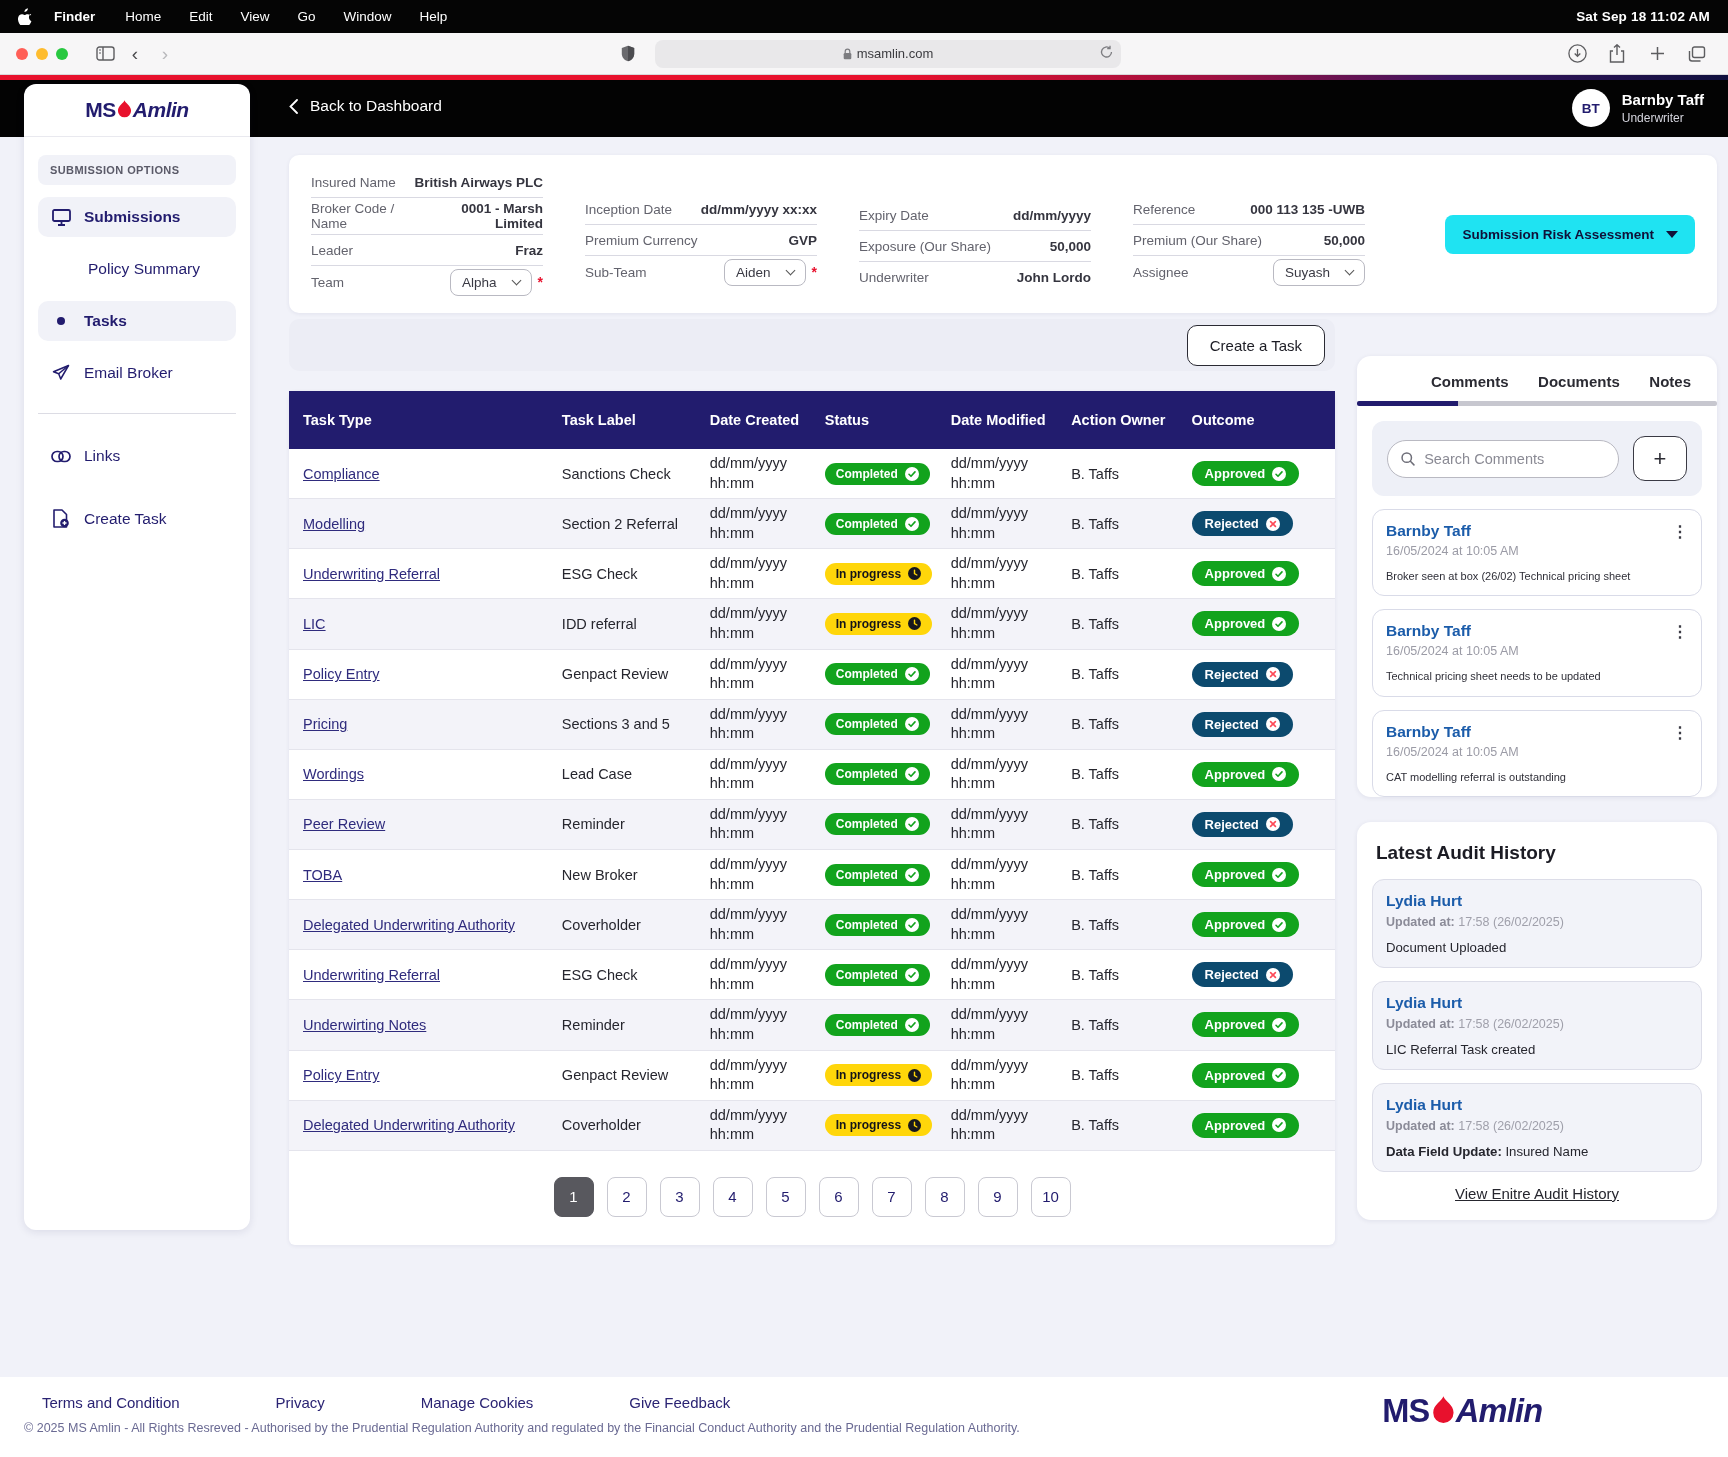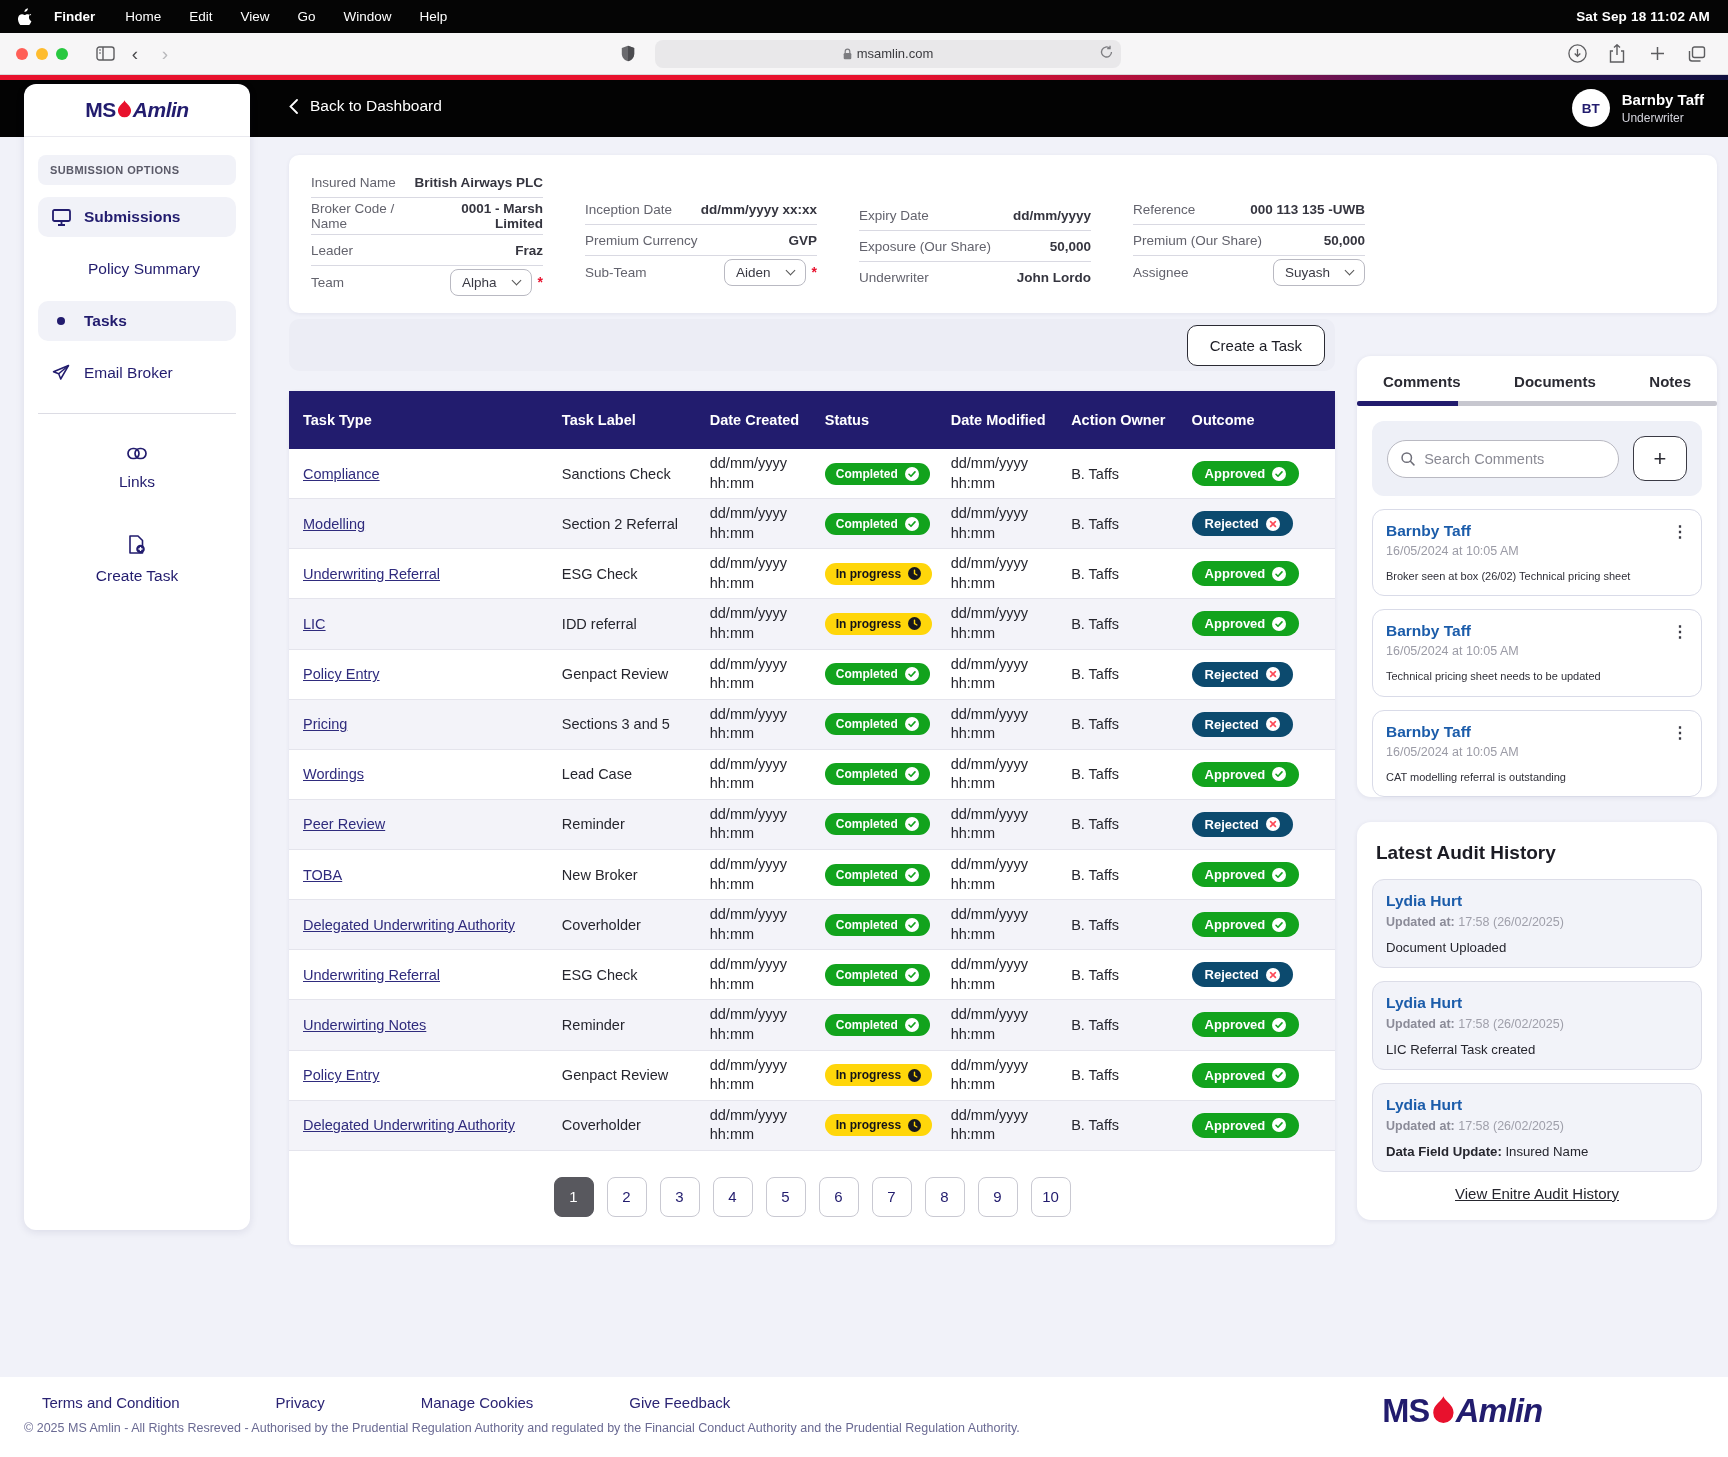--- a/index.html
+++ b/index.html
@@ -53,21 +53,21 @@
   .mslogo .amlin { font-weight:bold; font-style:italic; font-size:21px; letter-spacing:-.5px; }
   .mslogo svg { margin:0 1px; position:relative; top:2px; }
   .side-section { margin:18px 14px 4px; background:#f1f2f8; border-radius:8px; padding:9px 12px;
     font-size:11px; font-weight:bold; letter-spacing:.4px; color:#5a5a68; }
   .side-item { display:flex; align-items:center; gap:13px; margin:12px 14px; padding:11px 13px;
     color:#221c6e; font-size:15.5px; border-radius:10px; }
   .side-item.pill { background:#f1f2f8; font-weight:bold; }
   .side-item.sub { padding-left:50px; font-weight:500; margin-top:2px; }
   .side-item .bullet { width:8px; height:8px; border-radius:50%; background:#221c6e; margin:0 6px; }
   .side-div { border-top:1px solid #dcdce4; margin:20px 14px; }
-  .side-item.loose { margin-top:22px;flex-direction:column; }
+  .side-item.loose { margin-top:22px; }
   .icbox { width:20px; display:flex; justify-content:center; }
 
   
   .infocard { position:absolute; left:289px; top:155px; width:1428px; background:#fff; border-radius:10px;
     box-shadow:0 1px 4px rgba(30,30,80,.07); padding:12px 22px 14px; display:flex; gap:42px; }
   .icol { width:232px; }
   .icol.off1 { padding-top:27px; }
   .icol.off2 { padding-top:33px; }
   .frow { display:flex; justify-content:space-between; align-items:center; min-height:31px;
     border-bottom:1px solid #d9d9e2; padding:3px 0; }
@@ -114,21 +114,21 @@
 
   
   .pagination { display:flex; justify-content:center; gap:13px; padding:26px 0 10px; }
   .pg { width:40px; height:40px; border:1.5px solid #c9c9d2; border-radius:8px; background:#fff;
     color:#221c6e; font-size:15px; display:flex; align-items:center; justify-content:center; font-family:inherit; }
   .pg.active { background:#58585e; border-color:#58585e; color:#fff; }
 
   
   .rightcol { position:absolute; left:1357px; top:356px; width:360px; }
   .panel { background:#fff; border-radius:14px; box-shadow:0 1px 5px rgba(30,30,80,.08); }
-  .tabsrow { display:flex; justify-content:space-between; padding:17px 26px 11px; }
+  .tabsrow { display:flex; justify-content:space-between; padding:17px 26px 11px;margin-left:48px; }
   .tab { font-size:15px; font-weight:bold; color:#2b2b33; }
   .tabbar { height:5px; display:flex; border-radius:2px; overflow:hidden; }
   .tabbar .seg1 { width:28%; background:#221c6e; }
   .tabbar .seg2 { flex:1; background:#c7c7cf; }
   .searchbox { margin:15px 15px 6px; background:#eef0f7; border-radius:12px; padding:15px; display:flex;
     gap:14px; align-items:center; }
   .searchpill { flex:1; background:#fff; border:1.5px solid #b9b9c2; border-radius:24px; padding:10px 13px;
     display:flex; gap:9px; align-items:center; }
   .searchpill input { border:none; outline:none; width:100%; font-size:14.5px; color:#55555f;
     font-family:inherit; background:transparent; }
@@ -379,20 +379,26 @@
         </div>
         <div class="frow">
           <span class="flabel">Assignee</span>
           <span><span class="fselect">
               <span>Suyash</span>
               <span class="chev"></span>
             </span></span>
         </div>
       </div>
     </div>
+  <div class="riskwrap">
+    <button class="riskbtn">
+      <span>Submission Risk Assessment</span>
+      <span class="tri-down"></span>
+    </button>
+  </div>
 </div>
 
 <div class="taskband">
   <button class="createbtn">Create a Task</button>
 </div>
 
 <div class="tablecard">
   <table>
     <colgroup>
       <col style="width:24%">

